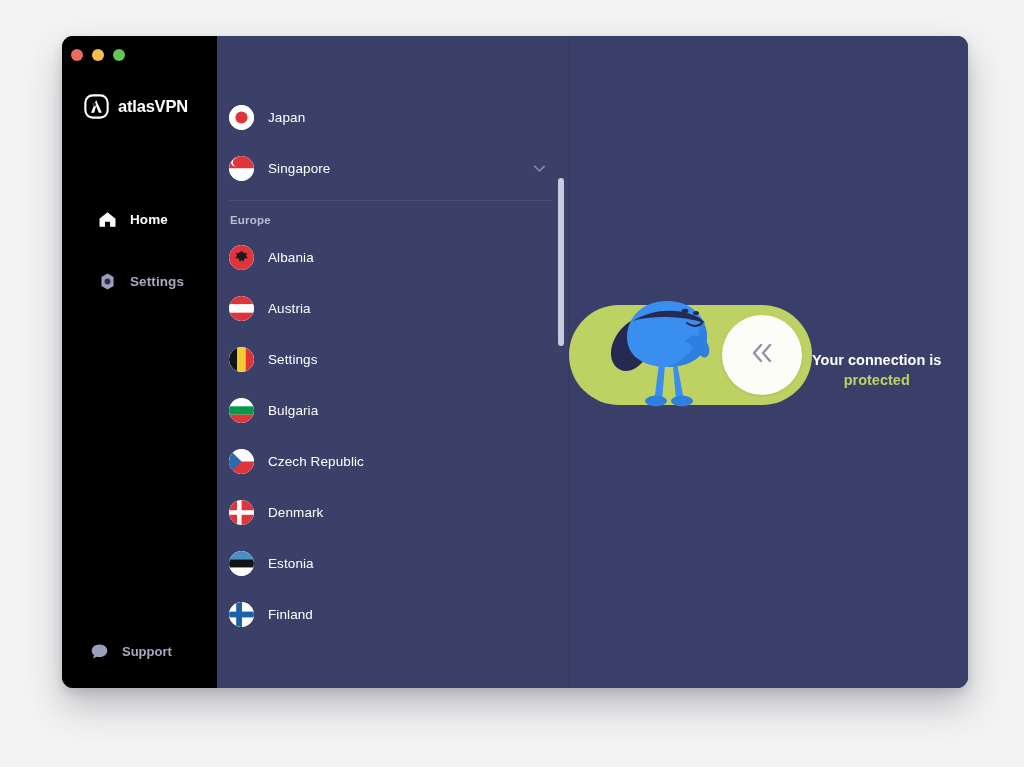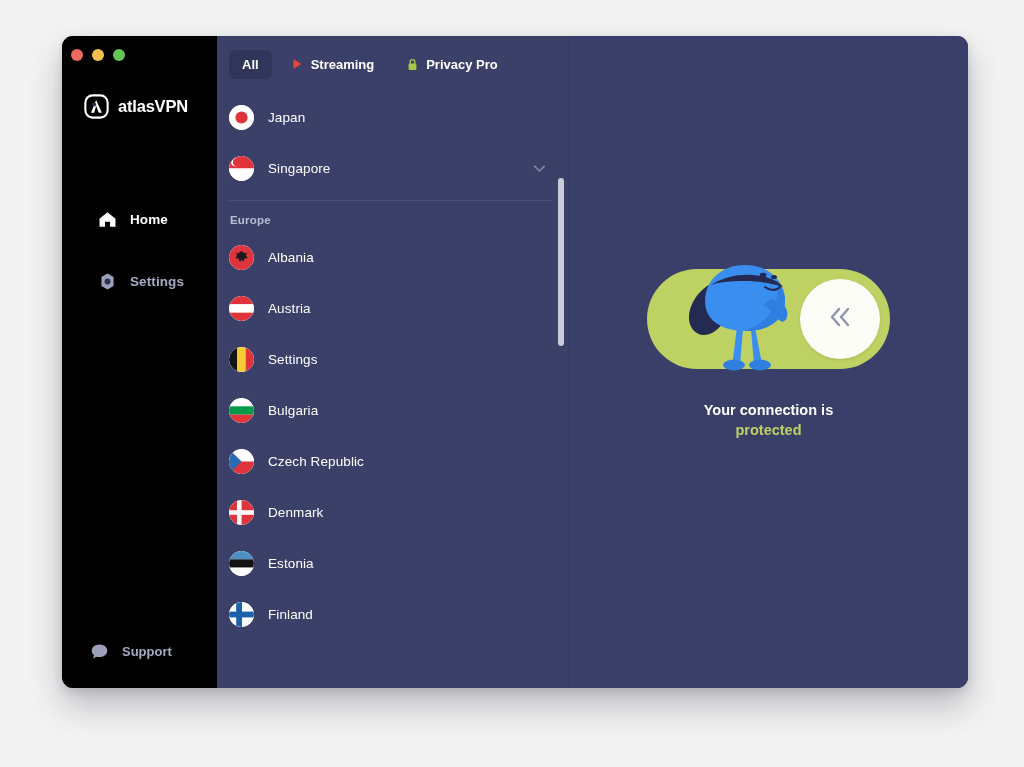--- a/index.html
+++ b/index.html
@@ -105,22 +105,22 @@
   
   #sb-track { position:absolute; right:3px; top:56px; bottom:0; width:8px; }
   #sb-thumb {
     position:absolute; left:1px; top:86px; width:6px; height:168px;
     background:#c9cada; border-radius:3px;
   }
 
   
   #right-panel {
     flex:1; background:#3a3f69;
-    display:flex; flex-direction:column;
-    align-items:center; justify-content:center;
+    display:flex; flex-direction:row;
+    align-items:center; 
     padding-bottom:14px;
   }
   #toggle {
     position:relative;
     width:243px; height:100px; border-radius:50px;
     background:#bed163; cursor:pointer;
   }
   #mascot { position:absolute; left:24px; top:-18px; width:150px; height:122px; }
   #knob {
     position:absolute; right:10px; top:10px;
@@ -189,46 +189,20 @@
                      C2.6 12.6 1.8 11.0 1.8 9.2 C1.8 5.5 5.2 2.6 10 2.6 Z" fill="#9b9fba"></path>
           </svg>
         </span>
         <span class="lbl">Support</span>
       </div>
 
     </div>
 
     <div id="list-panel">
 
-      <div id="tabs">
-
-        <div class="tab selected">
-          <span>All</span>
-        </div>
-
-        <div class="tab">
-          <span class="tico">
-            <svg viewBox="0 0 12 13" width="11" height="12">
-              <path d="M1.6 1.2 L10.4 6.5 L1.6 11.8 Z" fill="#e8453c"></path>
-            </svg>
-          </span>
-          <span>Streaming</span>
-        </div>
-
-        <div class="tab">
-          <span class="tico">
-            <svg viewBox="0 0 12 14" width="11" height="13">
-              <path d="M3.4 6.2 L3.4 4.3 A2.6 2.6 0 0 1 8.6 4.3 L8.6 6.2" fill="none" stroke="#a8c64a" stroke-width="1.5"></path>
-              <rect x="1.7" y="6.0" width="8.6" height="7.0" rx="1.5" fill="#a8c64a"></rect>
-            </svg>
-          </span>
-          <span>Privacy Pro</span>
-        </div>
-
-      </div>
 
       <div id="country-scroll">
         <div id="country-list">
 
           <div class="country">
             <span class="flag">
               <svg viewBox="0 0 25 25" width="25" height="25">
                 <circle cx="12.5" cy="12.5" r="12.5" fill="#ffffff"></circle>
                 <circle cx="12.5" cy="12.5" r="6.1" fill="#e0343c"></circle>
               </svg>

